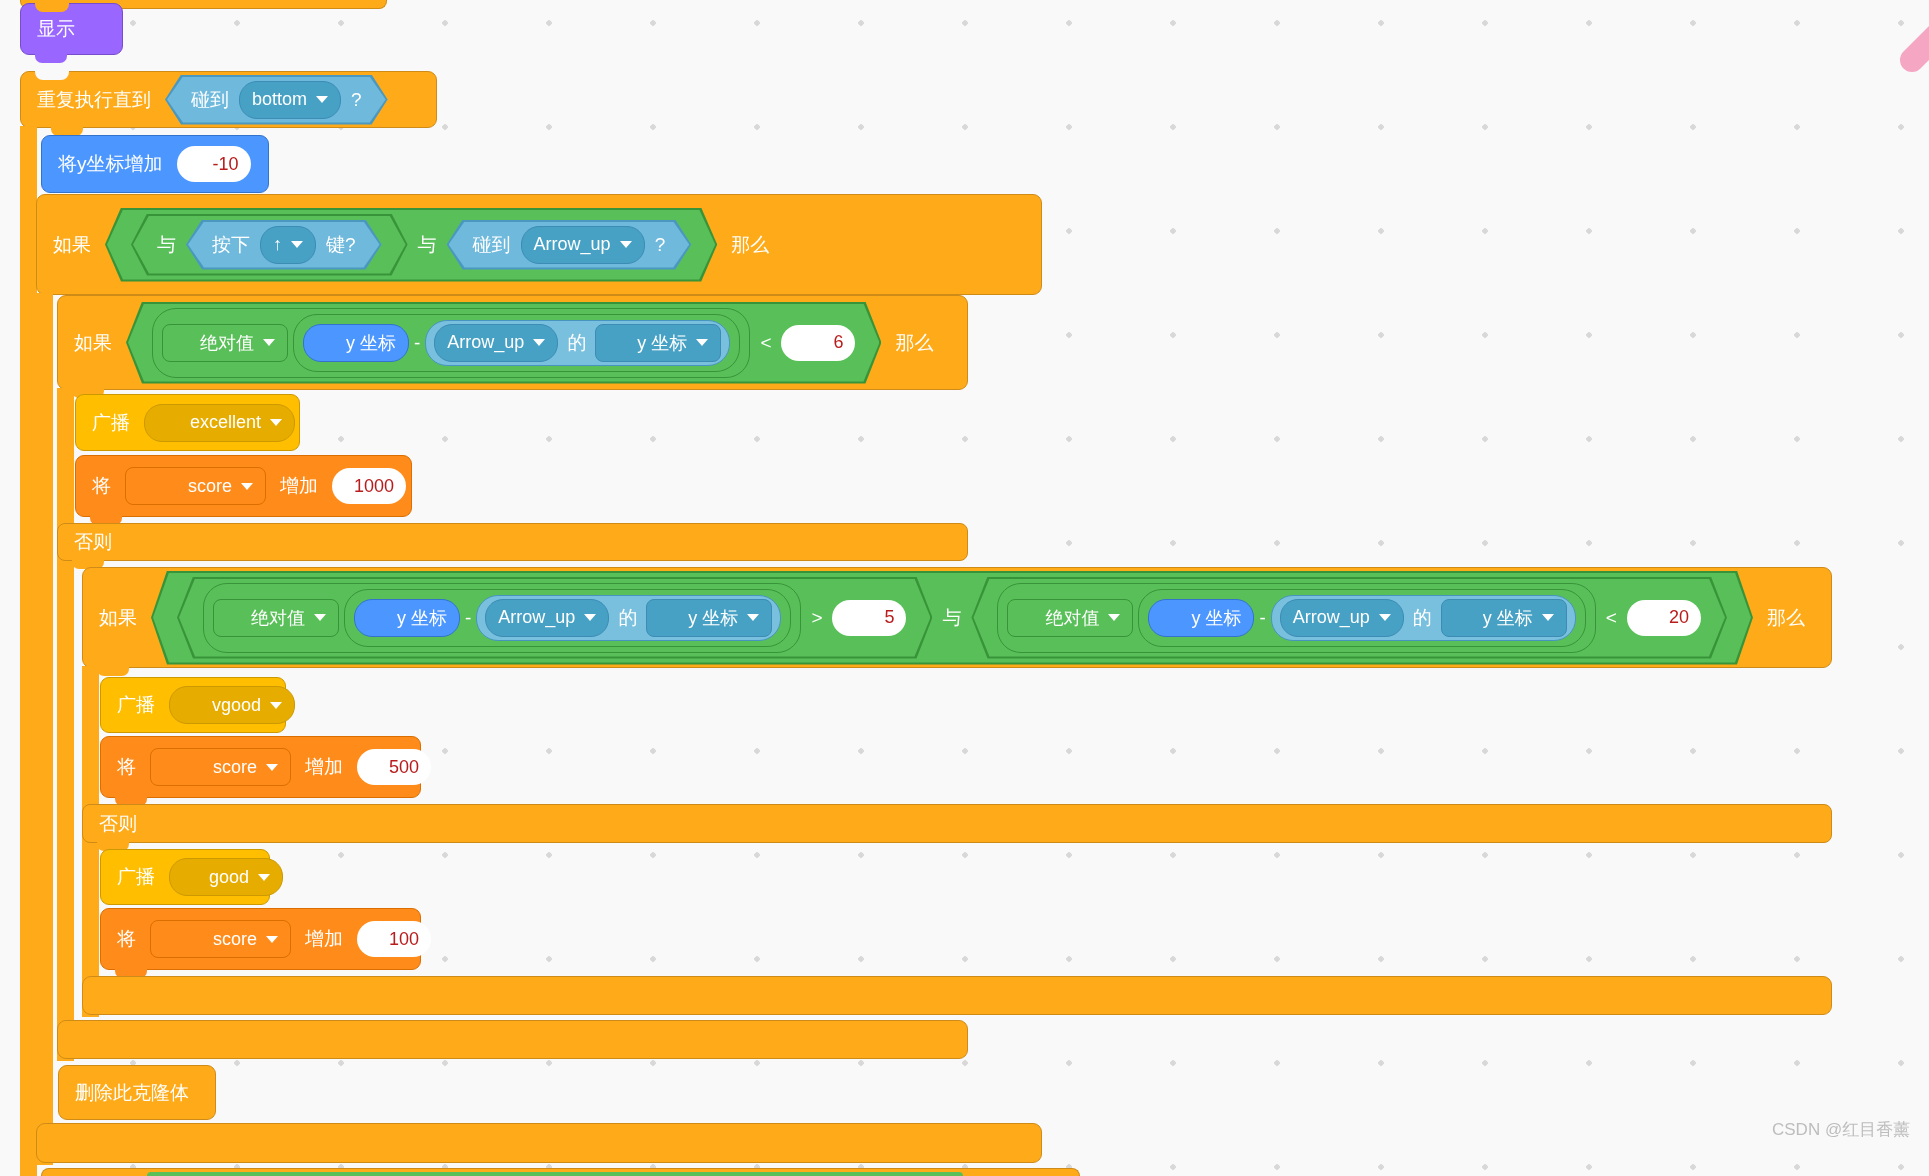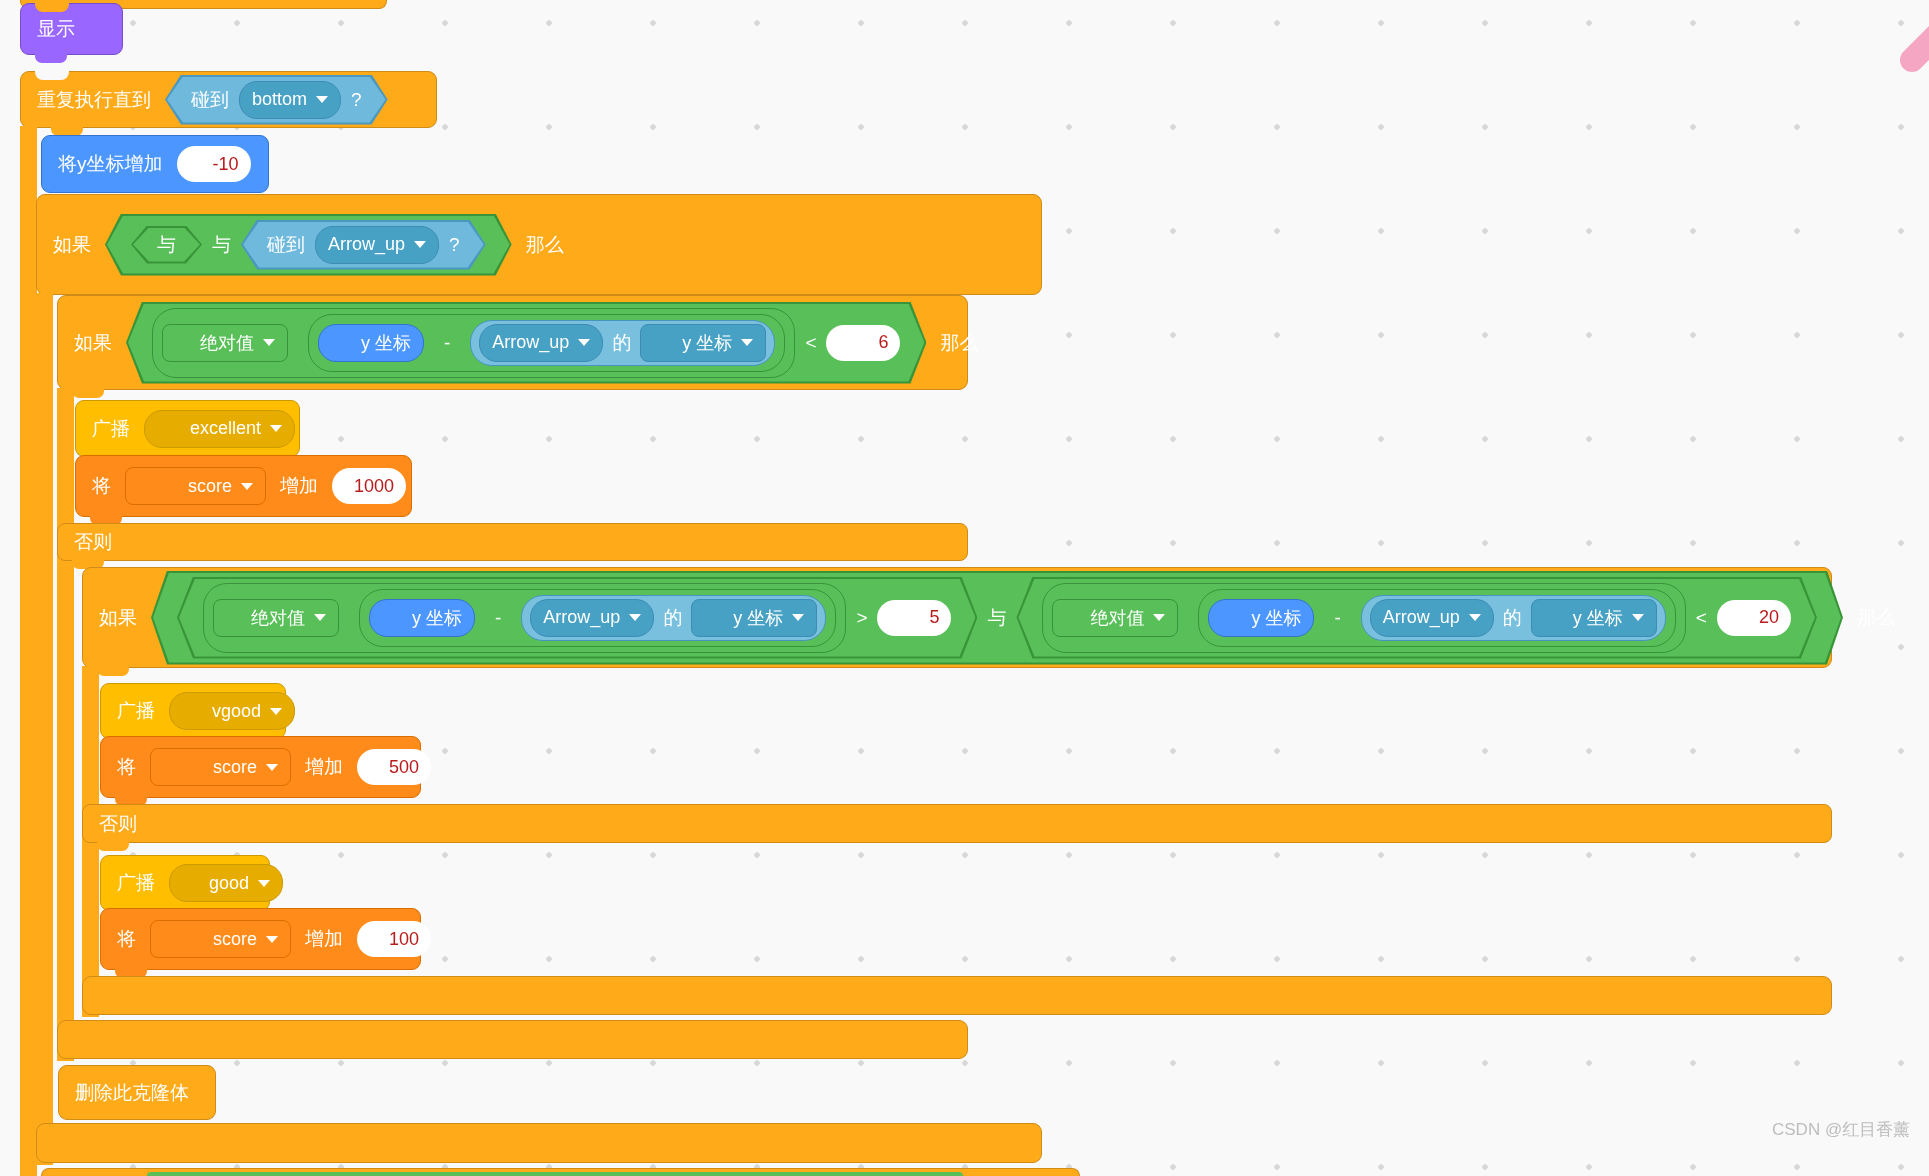--- a/index.html
+++ b/index.html
@@ -5,21 +5,21 @@
   html,body{margin:0;padding:0;}
   body{font-family:"Liberation Sans","DejaVu Sans",sans-serif;}
   #canvas{position:relative;width:1929px;height:1176px;overflow:hidden;background:#F9F9F9;
     background-image:radial-gradient(circle,#D8D8D8 2.5px,rgba(0,0,0,0) 3px);
     background-size:104px 104px;background-position:81px -29px;}
   .abs{position:absolute;box-sizing:border-box;}
   .row{display:flex;align-items:center;gap:14px;color:#fff;font-size:19px;}
   .blk{border-radius:9px;padding:0 16px;}
   .ctl{background:#FFAB19;border:1px solid #CF8B17;}
   .mot{background:#4C97FF;border:1px solid #3373CC;}
-  .evt{background:#FFBF00;border:1px solid #CC9900;margin-top:6px;}
+  .evt{background:#FFBF00;border:1px solid #CC9900;}
   .var{background:#FF8C1A;border:1px solid #DB6E00;}
   .lks{background:#9966FF;border:1px solid #774DCB;}
   .arm{background:#FFAB19;}
   .bump{position:absolute;width:32px;height:9px;left:14px;bottom:-9px;border-radius:0 0 7px 7px;}
   .bump.o{background:#FFAB19;} .bump.p{background:#9966FF;} .bump.v{background:#FF8C1A;}
   .notch{position:absolute;width:34px;height:9px;left:14px;top:-1px;border-radius:0 0 8px 8px;}
   
   .hx, .hx>.hxi{clip-path:polygon(16px 0,calc(100% - 16px) 0,100% 50%,calc(100% - 16px) 100%,16px 100%,0 50%);}
   .hx{display:inline-flex;flex:none;}
   .hx>.hxi{margin:2px;display:inline-flex;align-items:center;gap:10px;padding:4px 24px;}
@@ -33,21 +33,21 @@
   .oval{background:#fff;color:#b91c1c;min-width:50px;font-weight:500;}
   .dd-s{background:#47A1C4;border:1px solid #3C8CB5;}
   .dd-e{background:#E6AC00;border:1px solid #CC9900;}
   .field{border-radius:8px;}
   .field-g{background:#59C059;border:1px solid #389438;min-width:100px;}
   .field-v{background:#FF8C1A;border:1px solid #DB6E00;min-width:115px;}
   .field-s{background:#47A1C4;border:1px solid #3C8CB5;min-width:100px;}
   .arr{width:0;height:0;border-left:6px solid transparent;border-right:6px solid transparent;
     border-top:7px solid #fff;margin-left:9px;flex:none;}
   .roundg{border-radius:24px;border:1px solid #389438;background:#59C059;display:inline-flex;
-    align-items:center;gap:20px;padding:5px 9px;flex:none;}
+    align-items:center;gap:5px;padding:5px 9px;flex:none;}
   .ofblk{border-radius:22px;border:1px solid #4795BE;background:#79C0DF;display:inline-flex;
     align-items:center;gap:9px;padding:3px 8px;flex:none;}
   .t{flex:none;}
   .wm{position:absolute;color:#BDBDBD;font-size:17px;}
 </style>
 </head>
 <body>
 
 <div id="canvas">
 
@@ -82,20 +82,30 @@
     <span class="oval">-10</span>
   </div>
 
   <div class="abs row blk ctl" style="left:36px;top:194px;width:1006px;height:101px;">
     <span class="t">如果</span>
     <span class="hx hx-g">
         <span class="hxi">
       <span class="hx hx-g">
             <span class="hxi">
         <span class="t">与</span>
+        <span class="hx hx-s">
+                <span class="hxi">
+          <span class="t">按下</span>
+          <span class="dd dd-s">
+                    <span>↑</span>
+                    <span class="arr"></span>
+                  </span>
+          <span class="t">键?</span>
+        </span>
+              </span>
       </span>
           </span>
       <span class="t">与</span>
       <span class="hx hx-s">
             <span class="hxi">
         <span class="t">碰到</span>
         <span class="dd dd-s">
                 <span>Arrow_up</span>
                 <span class="arr"></span>
               </span>

